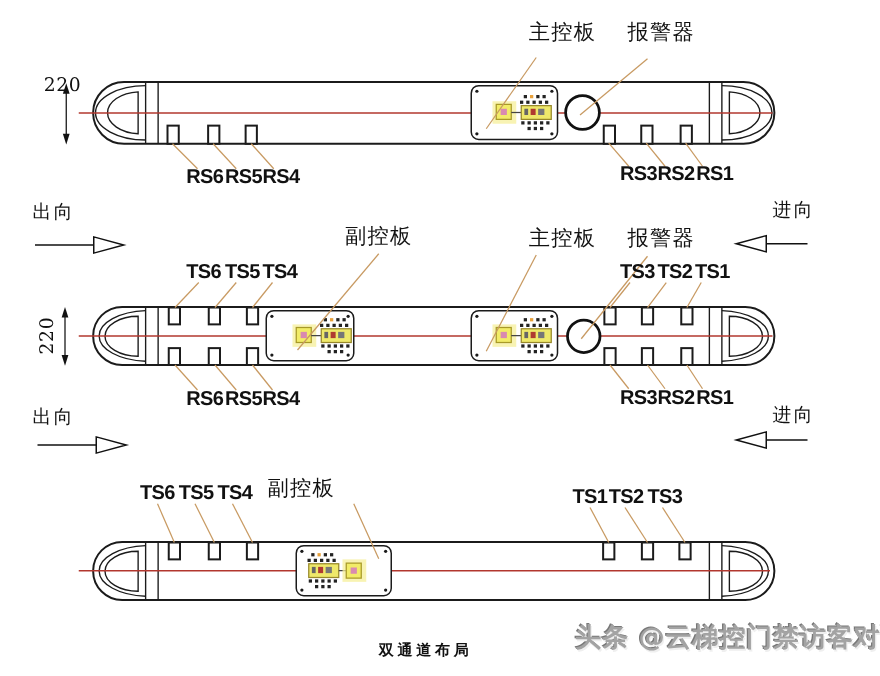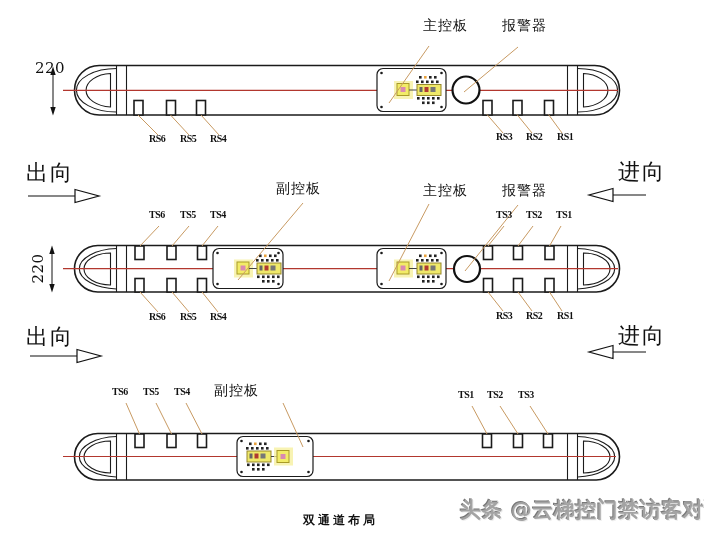--- a/index.html
+++ b/index.html
@@ -1,22 +1,22 @@
 <!DOCTYPE html>
 <html><head>
 <meta charset="utf-8">
 <style>
   html,body{margin:0;padding:0;background:#ffffff;}
   .stage{position:relative;width:704px;height:541px;background:#ffffff;overflow:hidden;
          font-family:"DejaVu Sans",sans-serif;}
   .stage svg{position:absolute;left:0;top:0;}
   .lbl{position:absolute;color:#111;white-space:nowrap;line-height:1;}
-  .s-lbl{font-family:Liberation Serif, serif;font-weight:bold;font-size:10px;letter-spacing:-0.5px;}
-  .cjk{font-family:Liberation Mono, monospace;font-size:14px;letter-spacing:1px;}
-  .dir{font-family:"DejaVu Sans","Liberation Sans",sans-serif;font-size:22px;letter-spacing:2px;text-align:right;}
+  .s-lbl{font-family:Liberation Sans, sans-serif;font-weight:bold;font-size:16px;letter-spacing:-0.5px;}
+  .cjk{font-family:Liberation Mono, monospace;font-size:17px;letter-spacing:1px;}
+  .dir{font-family:"DejaVu Sans","Liberation Sans",sans-serif;font-size:15px;letter-spacing:2px;text-align:right;}
   .dim{font-family:"DejaVu Serif",serif;font-size:15px;letter-spacing:0.5px;}
   .dim-rot{transform:rotate(-90deg);text-align:center;width:34px;}
   .title{font-family:"DejaVu Sans","Liberation Sans",sans-serif;font-weight:bold;font-size:12px;letter-spacing:3px;}
   .watermark{font-family:"DejaVu Sans","Liberation Sans",sans-serif;font-weight:bold;font-size:21px;
              color:#a3a3a3;letter-spacing:0.5px;
              text-shadow:1px 1px 0 #efefef,-1px -1px 0 #787878;}
   
   .outl{fill:none;stroke:#1b1b1b;stroke-width:1.6;}
   .thin{fill:none;stroke:#1b1b1b;stroke-width:1.1;}
   .red{stroke:#b2372e;stroke-width:1.2;}

